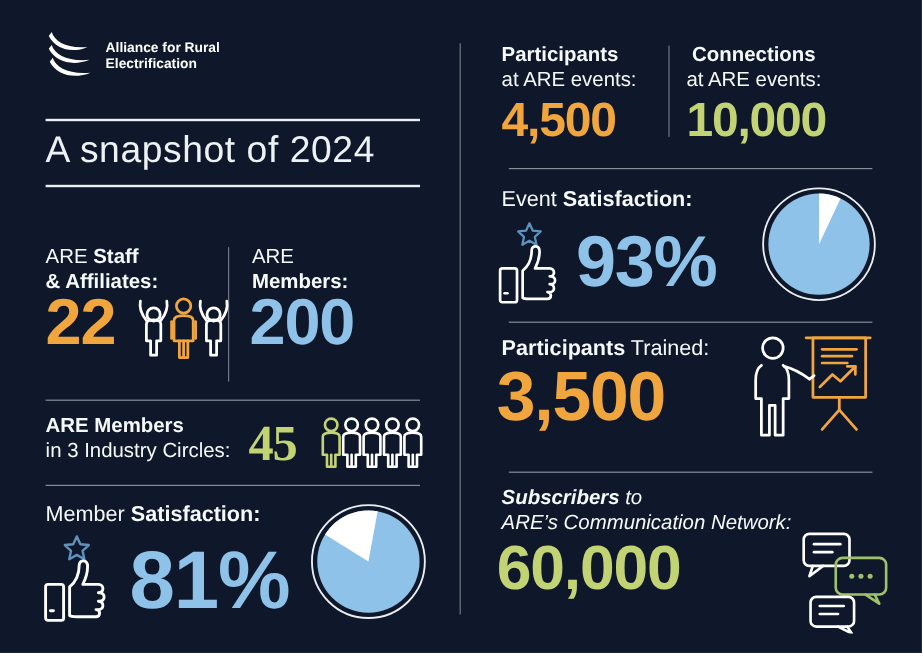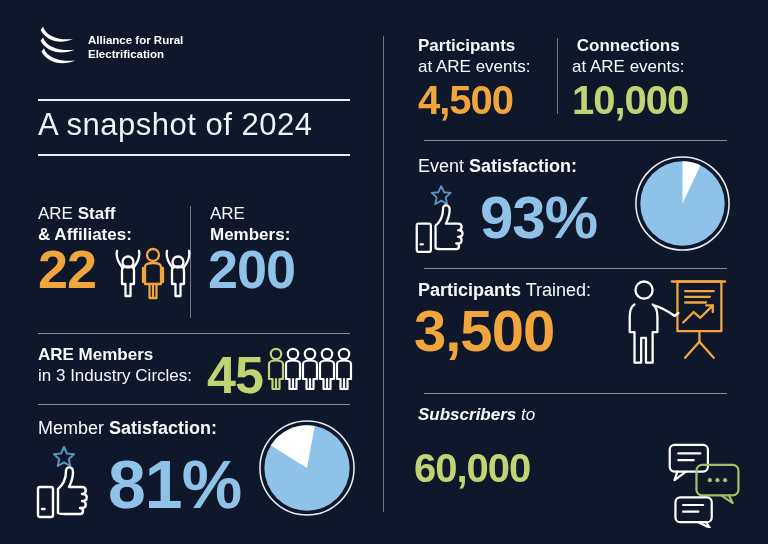--- a/index.html
+++ b/index.html
@@ -76,21 +76,21 @@
     <div><span>ARE</span></div>
     <div><b>Members:</b></div>
   </div>
   <div class="abs num blue" style="left:208px;top:242px;font-size:54px;">200</div>
 
   <div class="abs hline" style="left:38px;top:333px;width:312px;"></div>
   <div class="abs label" style="left:38px;top:344px;">
     <div><b>ARE Members</b></div>
     <div><span>in 3 Industry Circles:</span></div>
   </div>
-  <div class="abs num green" style="left:207px;top:349px;font-size:52px;">45</div>
+  <div class="abs num green" style="left:207px;top:349px;font-size:42px;font-family:Liberation Serif, serif;">45</div>
   <div class="abs" style="left:266px;top:346px;">
     <svg width="88" height="54" viewBox="0 0 88 54" fill="none" stroke-linecap="round" stroke-linejoin="round">
       <g stroke="#C2D374" stroke-width="2.2">
         <circle cx="10" cy="8" r="5.2"></circle>
         <path d="M3,18 C3,15.5 6,14.5 10,14.5 C14,14.5 17,15.5 17,18 L17,33 L13.5,33 L13.5,43 L6.5,43 L6.5,33 L3,33 Z"></path>
         <path d="M10,33 L10,43"></path>
       </g>
       <g stroke="#FFFFFF" stroke-width="2.2">
         <circle cx="27" cy="8" r="5.2"></circle>
         <path d="M20,18 C20,15.5 23,14.5 27,14.5 C31,14.5 34,15.5 34,18 L34,33 L30.5,33 L30.5,43 L23.5,43 L23.5,33 L20,33 Z"></path>
@@ -188,22 +188,23 @@
         <path d="M11,29 C8,31 6,36 6,42 L6,58 L11,58 L11,90 L18,90 L18,64 L23,64 L23,90 L30,90 L30,58 L35,58 L35,42 C35,36 33,31 30,29"></path>
         <path d="M31,30 C39,32 46,36 53,41"></path>
         <path d="M53,41 L57,38"></path>
       </g>
     </svg>
   </div>
 
   <div class="abs hline" style="left:424px;top:393px;width:303px;"></div>
   <div class="abs label" style="left:418px;top:404px;font-style:italic;">
     <div><b>Subscribers</b><span> to</span></div>
-  </div>
-  <div class="abs num green" style="left:414px;top:448px;font-size:40px;">60,000</div>
+    <div><span>ARE’s Communication Network:</span></div>
+  </div>
+  <div class="abs num green" style="left:414px;top:448px;font-size:52px;">60,000</div>
   <div class="abs" style="left:664px;top:440px;">
     <svg width="84" height="88" viewBox="0 0 88 92" fill="none" stroke-linecap="round" stroke-linejoin="round">
       <g stroke="#FFFFFF" stroke-width="2.3">
         <rect x="6" y="5" width="40" height="28" rx="5"></rect>
         <path d="M14,33 L11,42 L23,33"></path>
         <path d="M15,14 L38,14"></path>
         <path d="M15,21 L31,21"></path>
       </g>
       <g stroke="#9FC16C" stroke-width="2.3">
         <rect x="34" y="26" width="44" height="32" rx="6"></rect>

